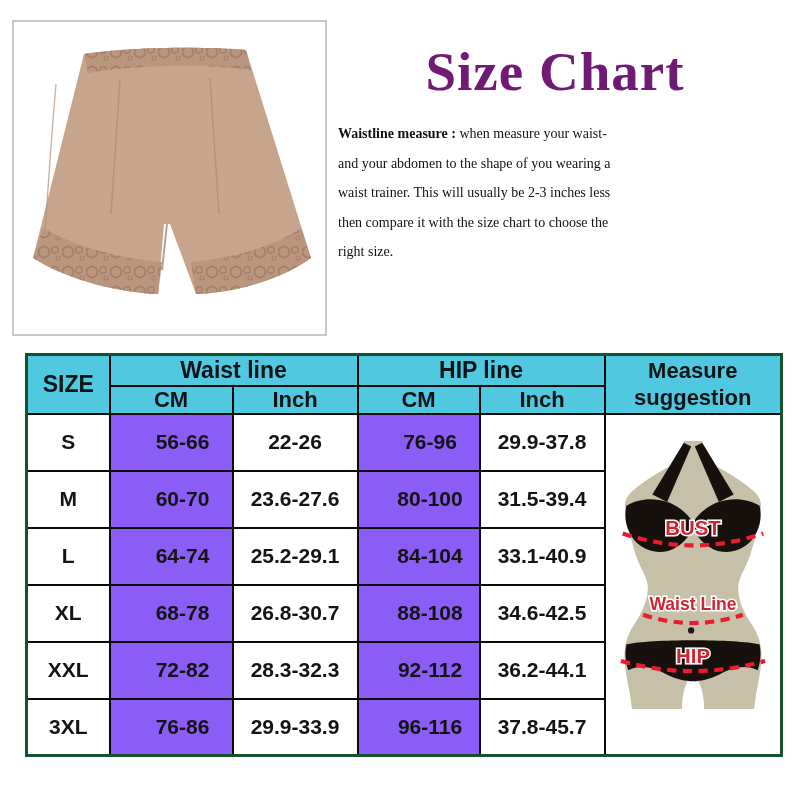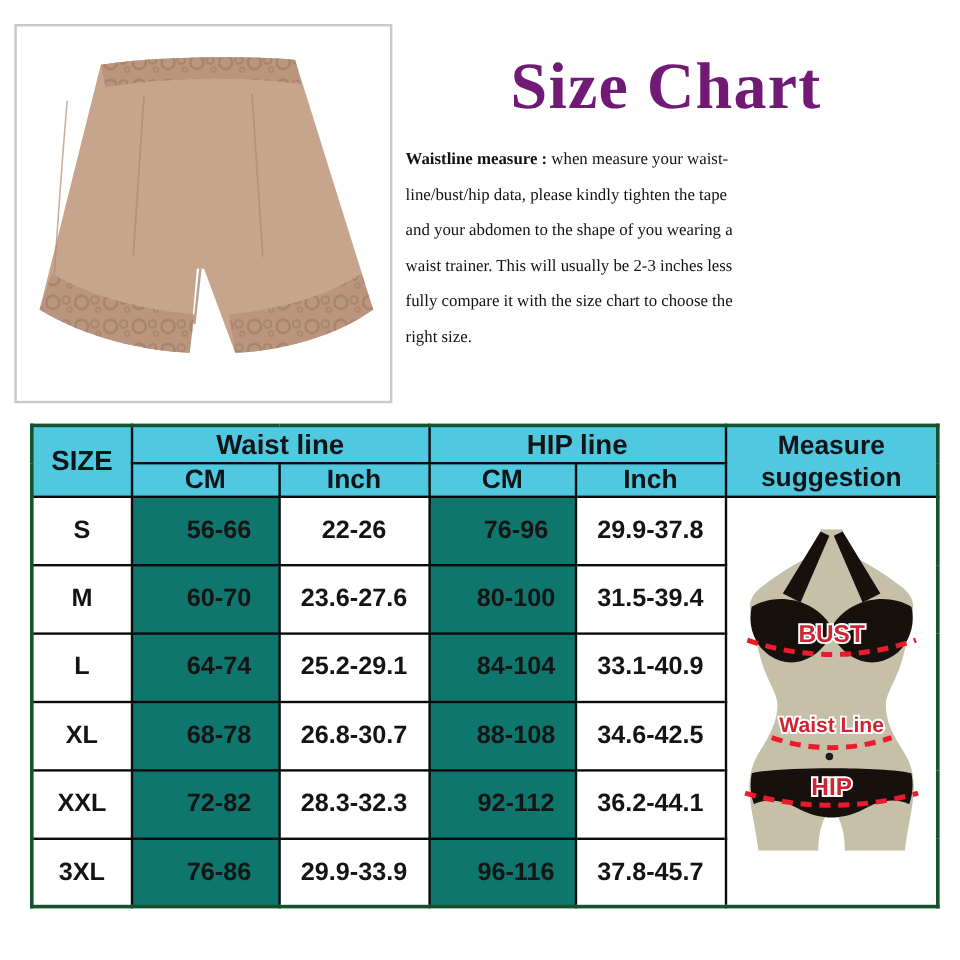--- a/index.html
+++ b/index.html
@@ -40,21 +40,21 @@
     text-align: center; vertical-align: middle;
     font-weight: 700; color: #101417;
     padding: 0;
   }
   .size-table thead th { background: #4fc8e0; }
   .size-table .h-group { font-size: 23px; height: 31px; }
   .size-table .h-sub   { font-size: 22px; height: 27px; }
   .size-table .h-size  { font-size: 23px; }
   .size-table .h-measure { font-size: 22px; line-height: 27px; }
   .size-table tbody td { font-size: 21px; height: 57px; background: #ffffff; color: #141414; }
-  .size-table tbody td.cm { background: #0f766e; padding-left: 23px; }
+  .size-table tbody td.cm { background: #8b5cf6; padding-left: 23px; }
   .size-table td.figure-cell {
     vertical-align: top; background: #ffffff; padding-top: 26px;
   }
 
   .fig-label {
     font-family: "Liberation Sans", sans-serif;
     font-weight: 700;
     fill: #cf2533;
     stroke: #ffffff; stroke-width: 3.4px;
     paint-order: stroke;
@@ -94,24 +94,23 @@
       <path d="M297,236 C262,261 214,271 182,272 L177,240 C209,237 255,228 287,206 Z" fill="#bb967e"></path>
       <path d="M297,236 C262,261 214,271 182,272 L177,240 C209,237 255,228 287,206 Z" fill="url(#lacePat)"></path>
     </g>
   </svg>
 </div>
 
 <div class="title">Size Chart</div>
 
 <div class="intro">
   <div><b>Waistline measure :</b><span> when measure your waist-</span></div>
-  <div>line/bust/hip data, please kindly tighten the tape</div>
   <div>and your abdomen to the shape of you wearing a</div>
   <div>waist trainer. This will usually be 2-3 inches less</div>
-  <div>fully compare it with the size chart to choose the</div>
+  <div>then compare it with the size chart to choose the</div>
   <div>right size.</div>
 </div>
 
 <table class="size-table">
   <colgroup>
     <col style="width:83px">
       <col style="width:123px">
       <col style="width:125px">
     <col style="width:122px">
       <col style="width:125px">

